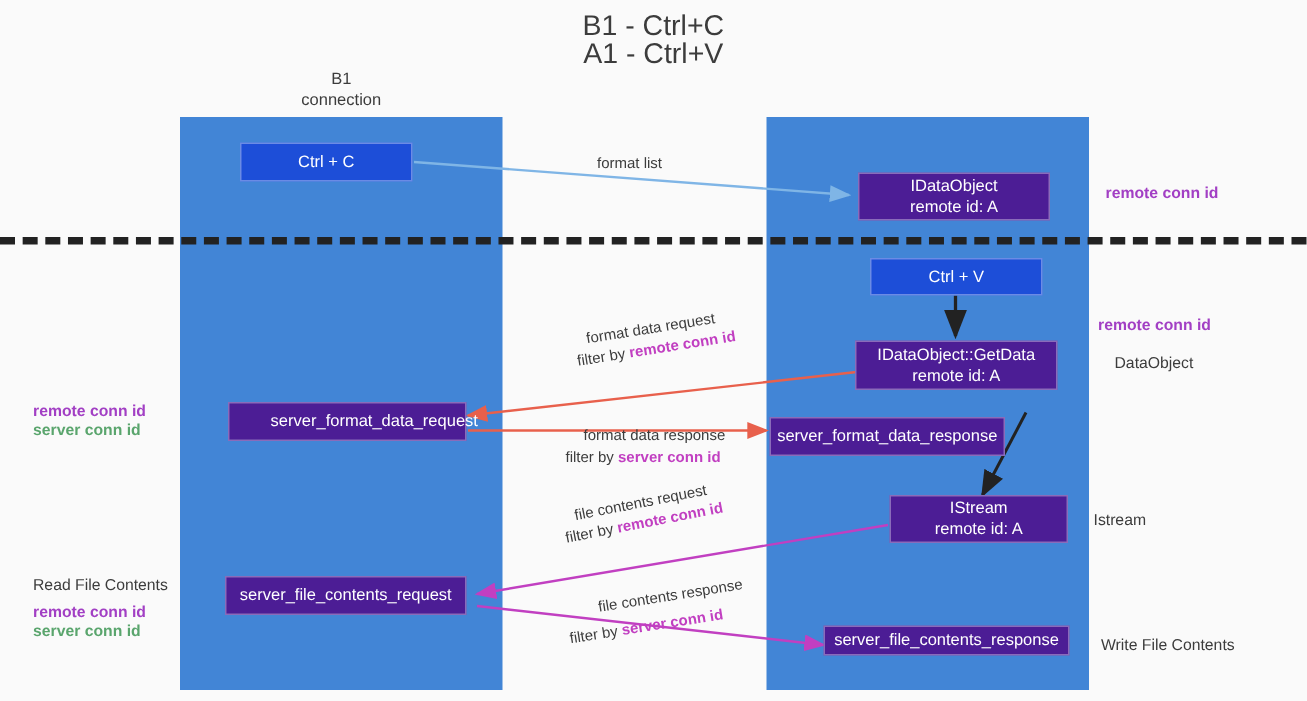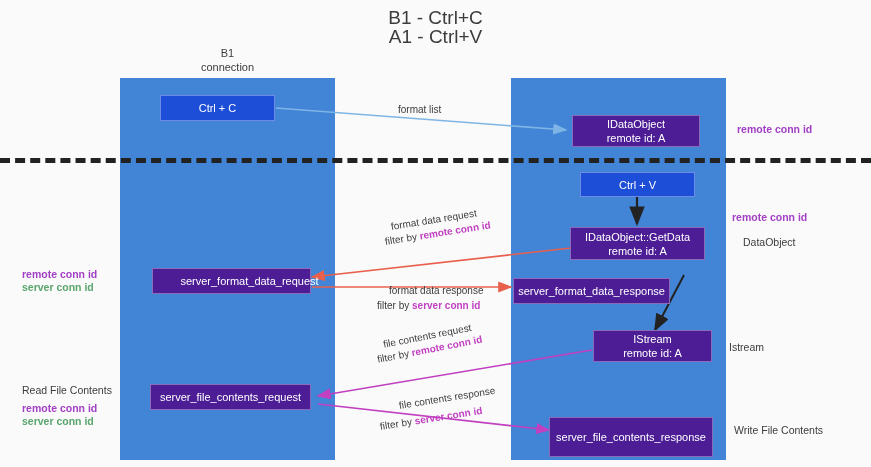--- a/index.html
+++ b/index.html
@@ -188,21 +188,21 @@
 
   <div class="node orange" style="left:593px; top:330px; width:119px; height:32px;">
     <span>IStream</span>
     <span>remote id: A</span>
   </div>
 
   <div class="node orange" style="left:150px; top:384px; width:161px; height:26px;">
     <span>server_file_contents_request</span>
   </div>
 
-  <div class="node orange" style="left:549px; top:417px; width:164px; height:40px;">
+  <div class="node orange" style="left:549px; top:417px; width:164px; height:20px;">
     <span>server_file_contents_response</span>
   </div>
 
   <div class="edge-label" style="left:398px; top:103px;">
     <span>format list</span>
   </div>
 
   <div class="edge-label rot-a" style="left:390px; top:220px;">
     <span>format data request</span>
   </div>

